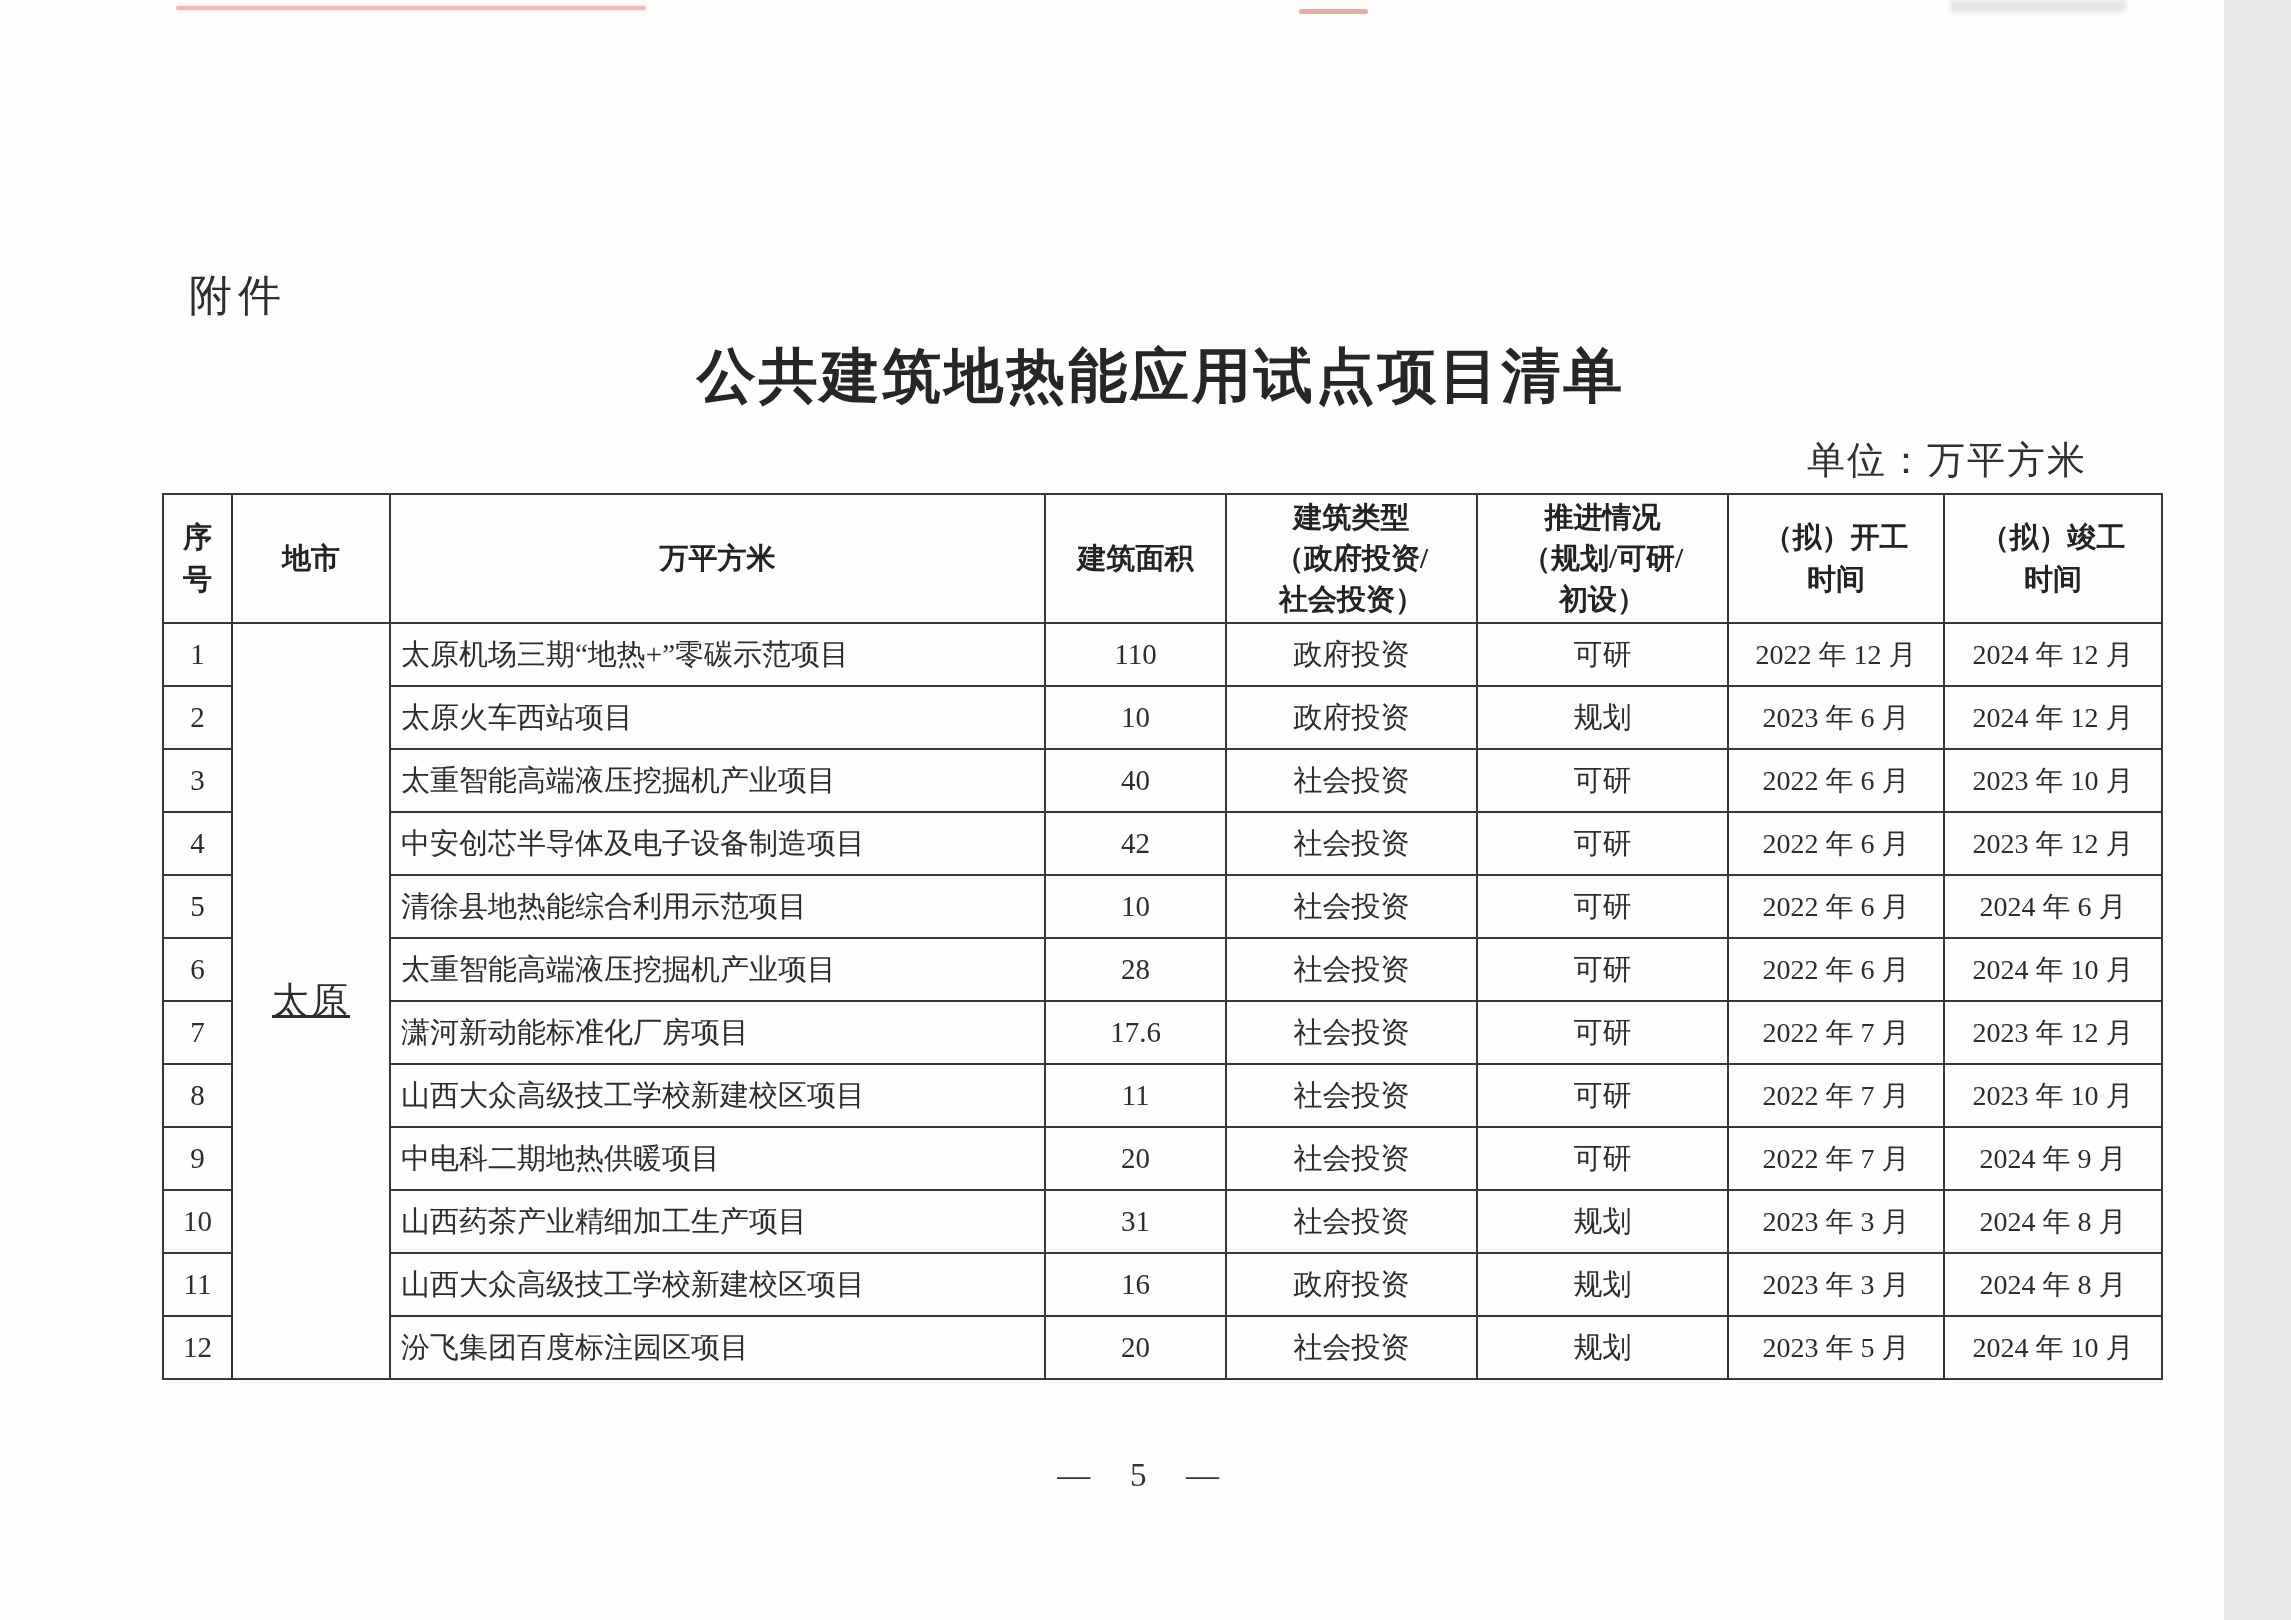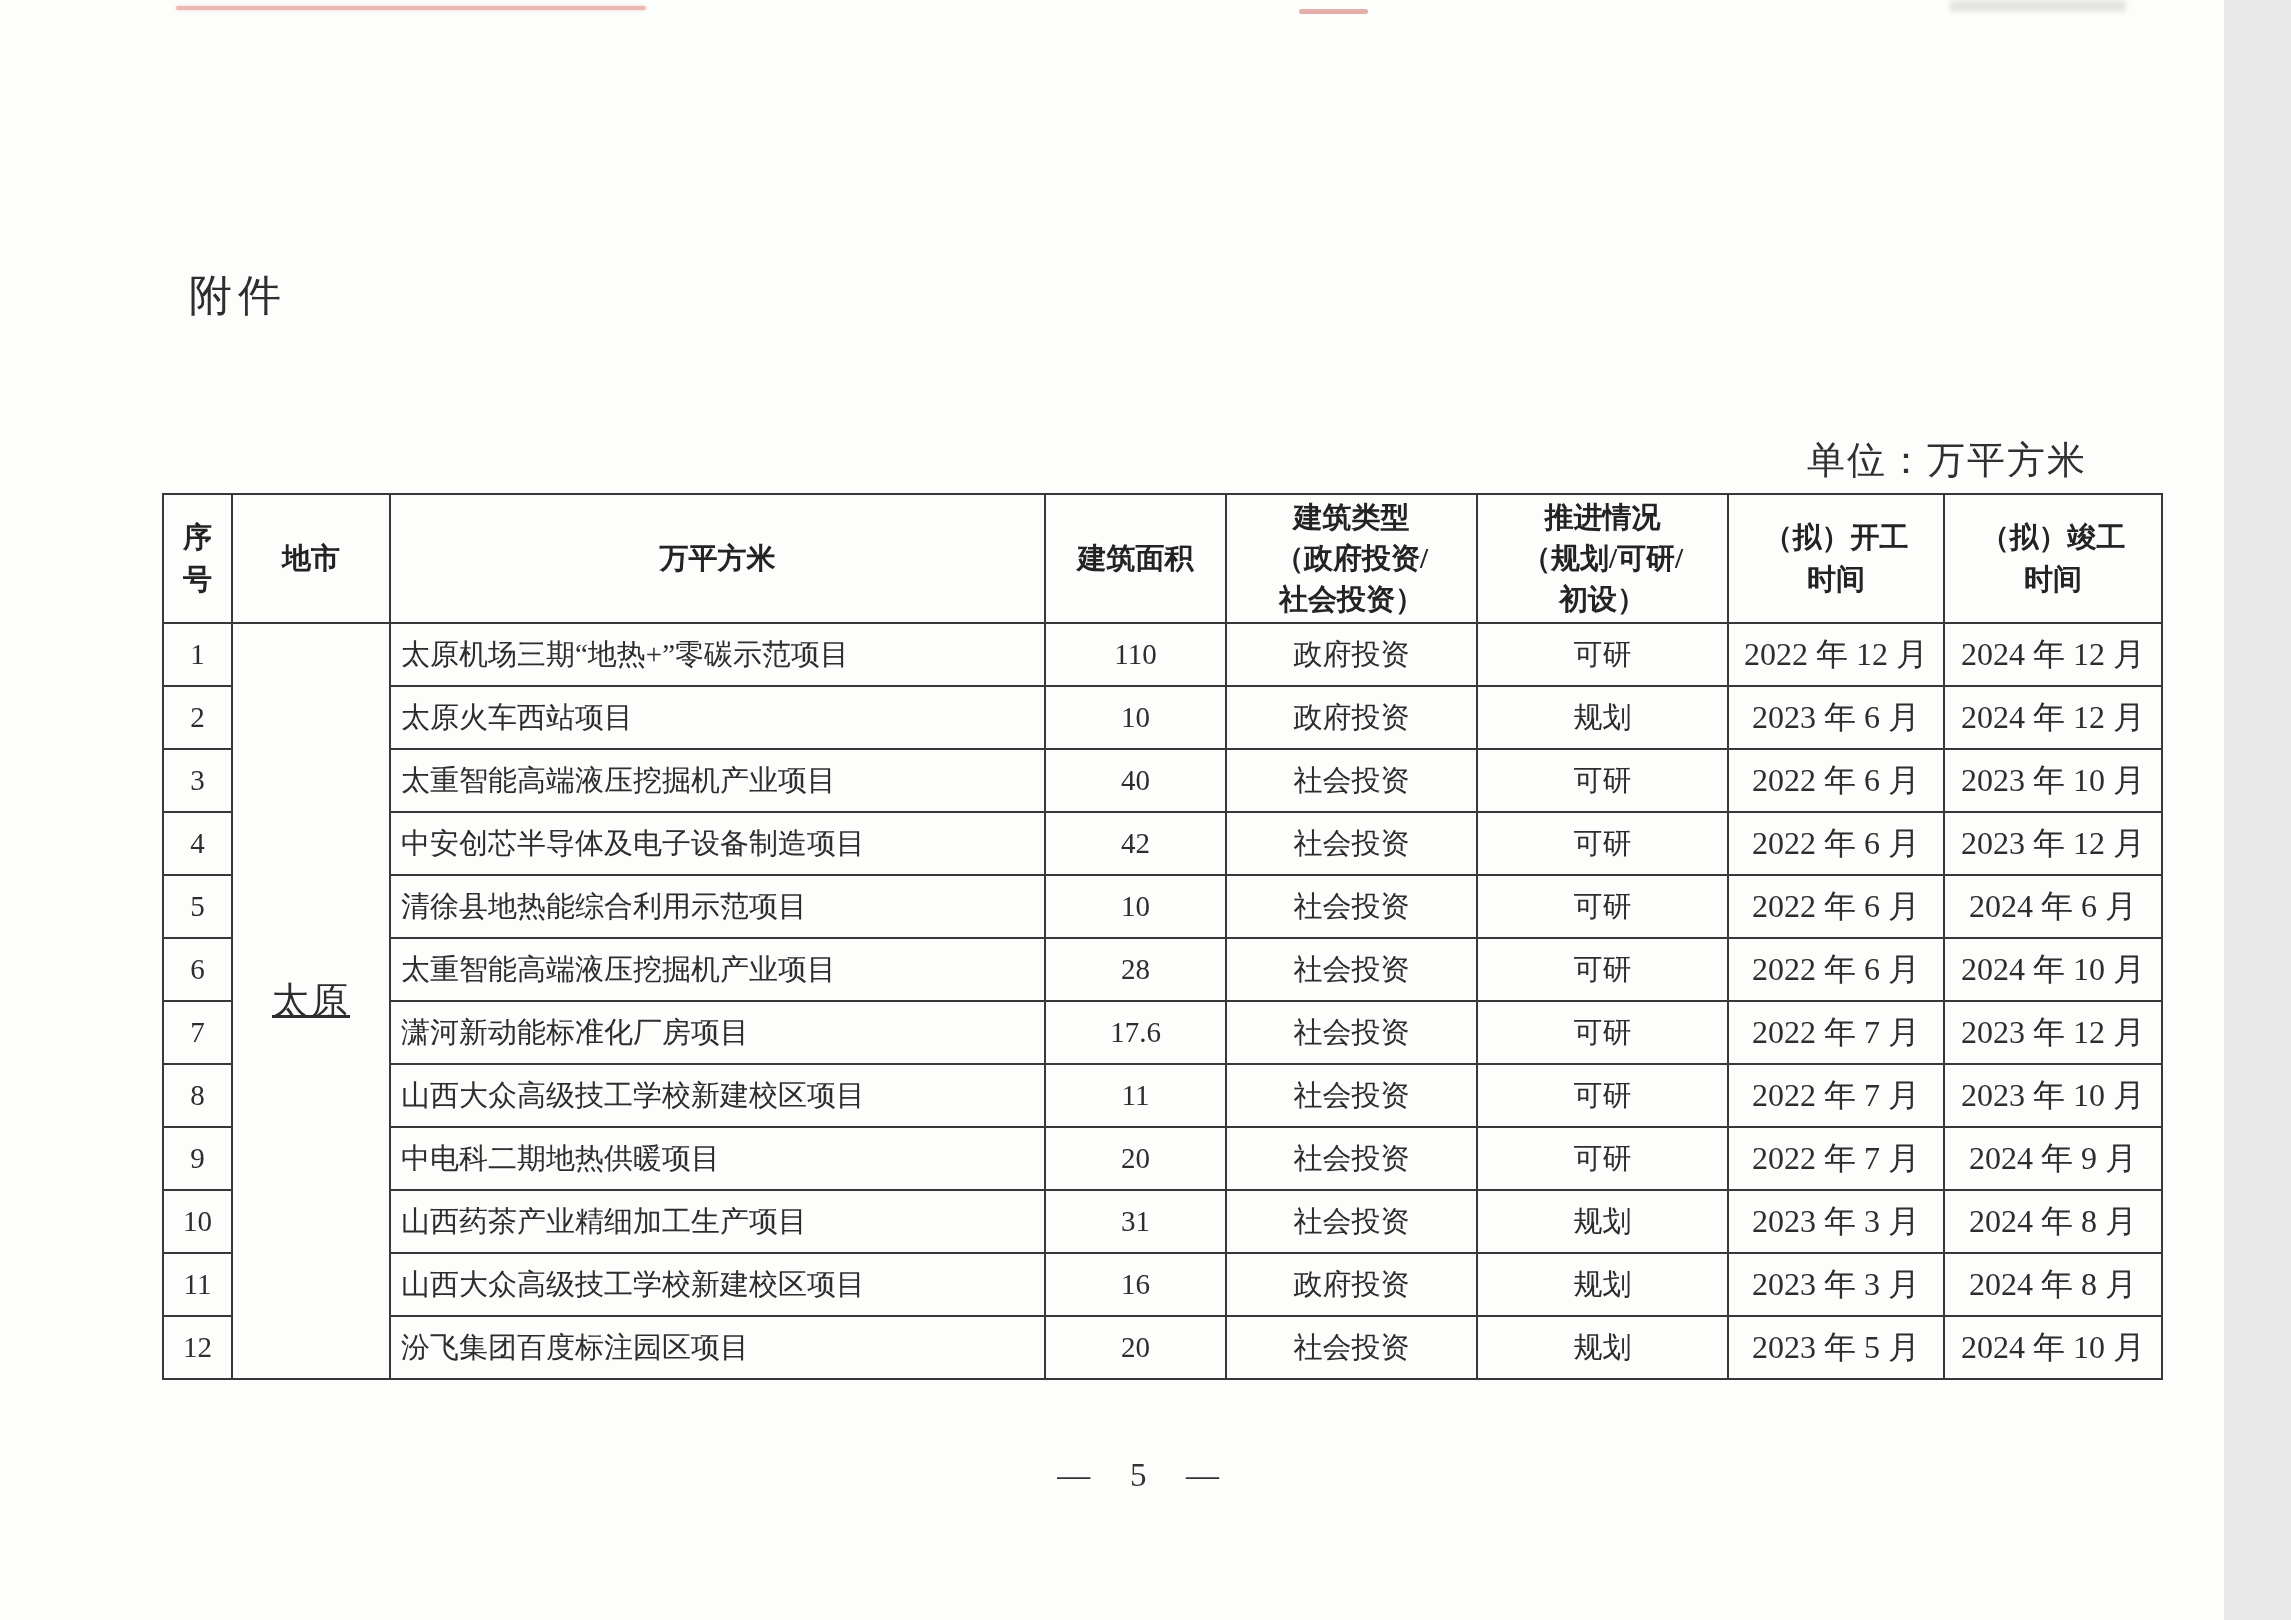--- a/index.html
+++ b/index.html
@@ -85,21 +85,21 @@
   }
   .tbl td.name {
     text-align: left;
     padding-left: 10px;
   }
   .tbl td.city {
     font-size: 37px;
     letter-spacing: 2px;
     text-decoration: underline;
   }
-  .tbl td.date { font-size: 32px; }
+  .tbl td.date { font-size: 28px; }
 
   .page-number {
     position: absolute;
     left: 0;
     top: 1457px;
     width: 2292px;
     text-align: center;
     font-size: 33px;
     letter-spacing: 15.7px;
     color: #333;
@@ -109,20 +109,21 @@
 <body>
 
 <div class="page">
 
   <div class="artifact red-1"></div>
   <div class="artifact red-2"></div>
   <div class="artifact smudge"></div>
 
   <div class="attachment">附件</div>
 
+  <div class="doc-title">公共建筑地热能应用试点项目清单</div>
 
   <div class="unit-note">单位：万平方米</div>
 
   <table class="tbl">
     <colgroup>
       <col style="width:69px">
       <col style="width:158px">
       <col style="width:655px">
       <col style="width:181px">
       <col style="width:251px">

